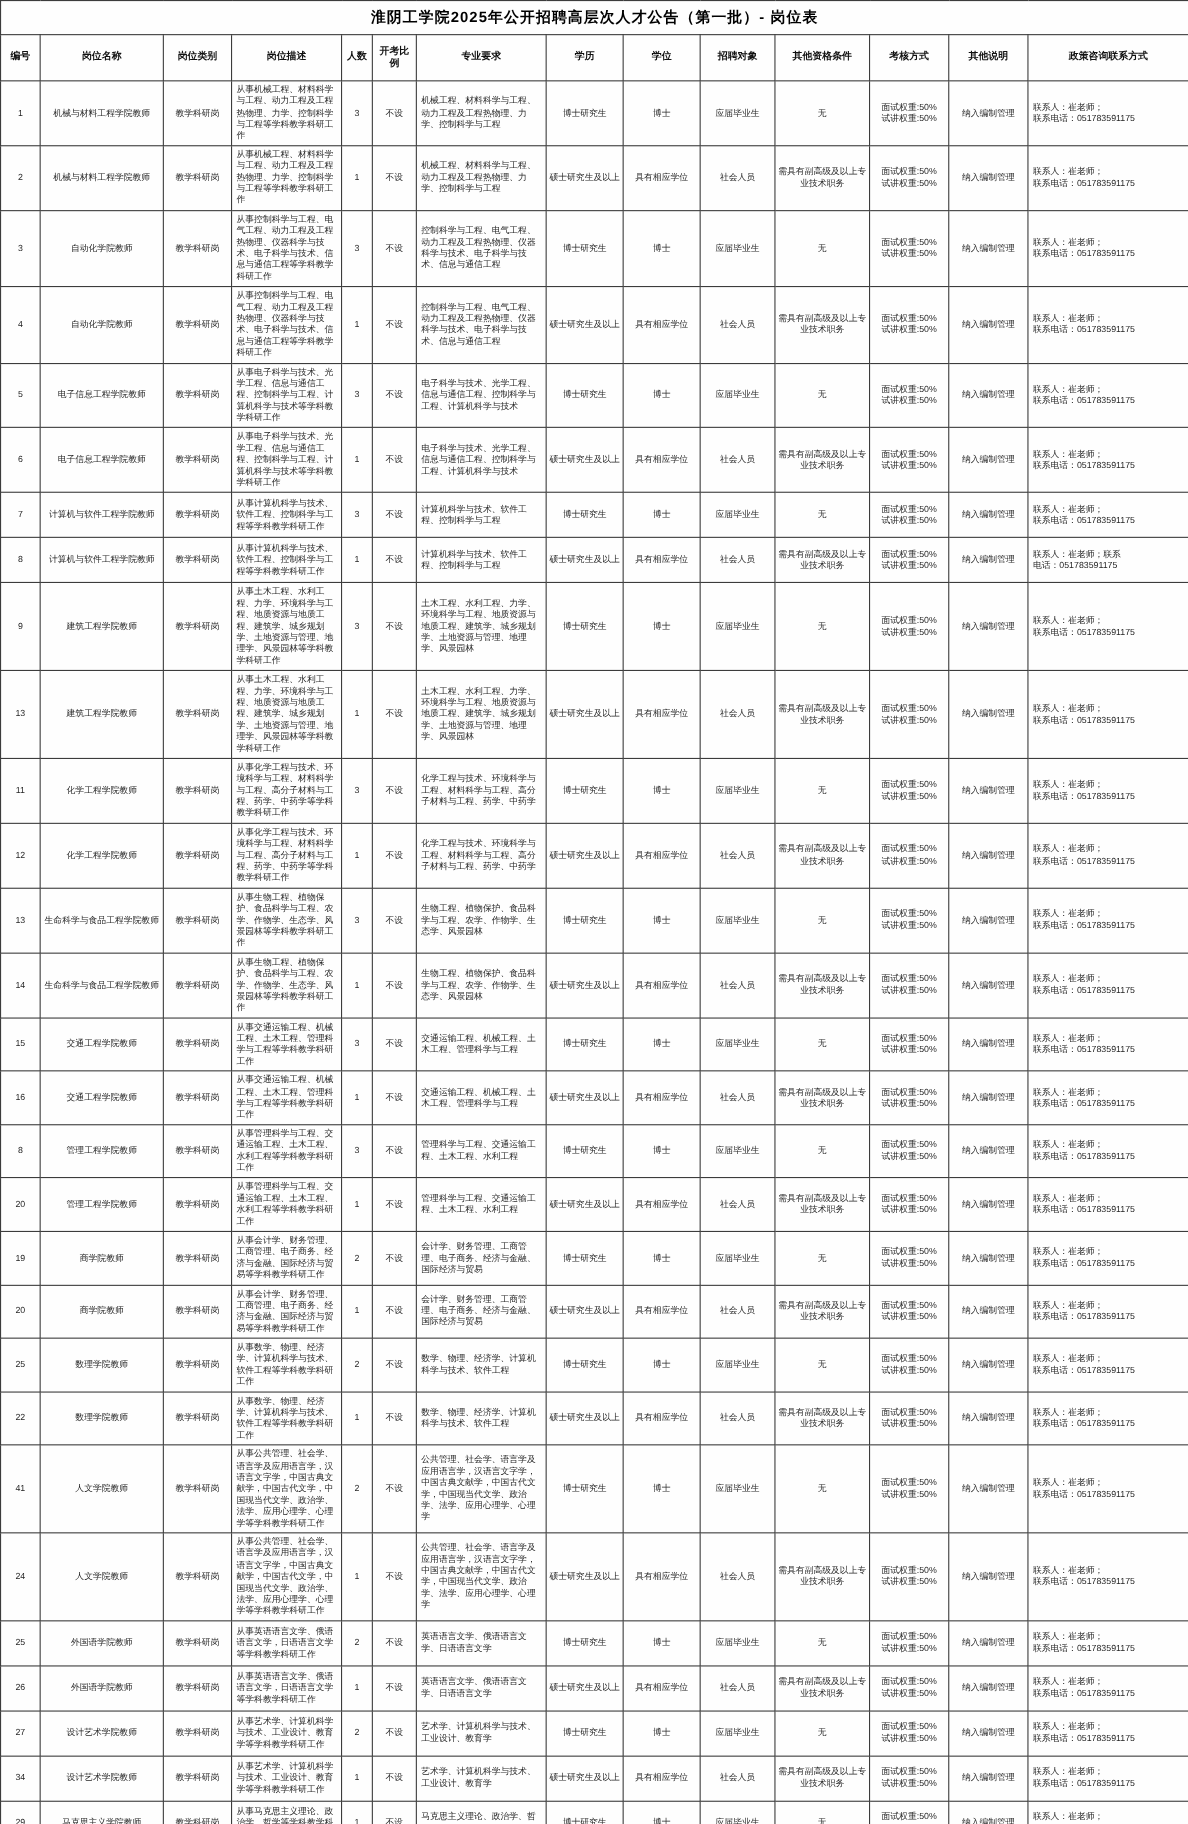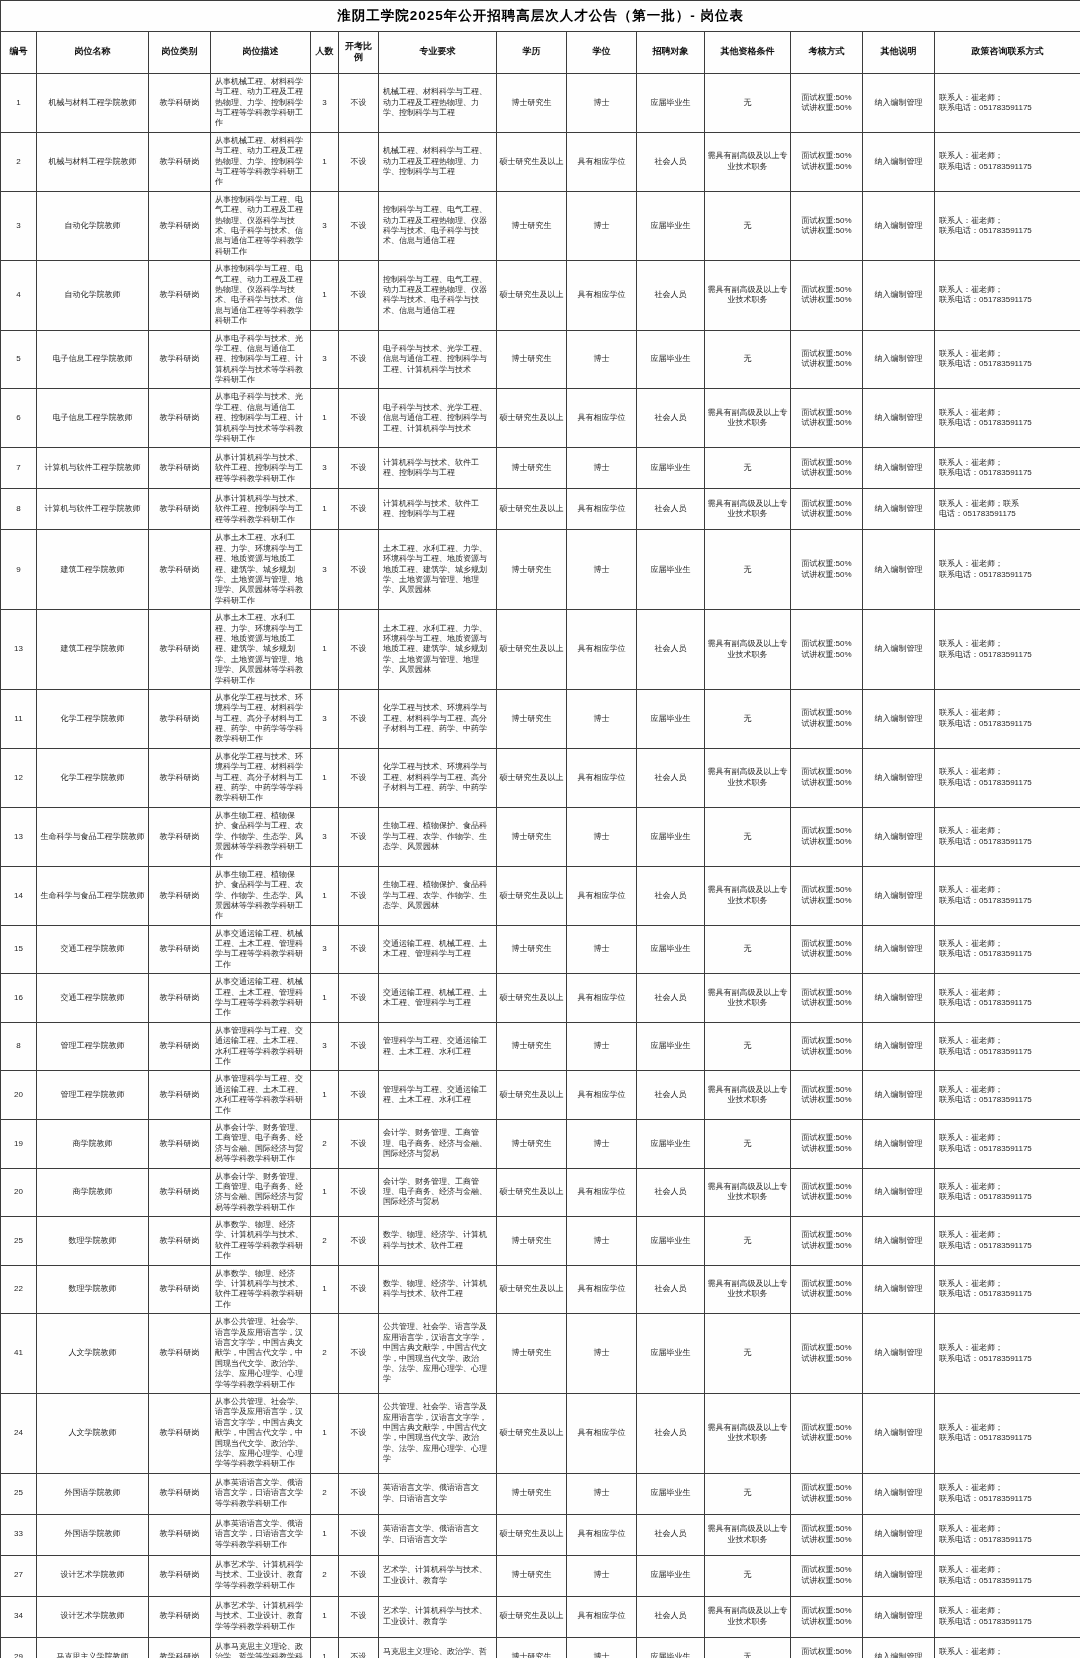--- a/index.html
+++ b/index.html
@@ -530,21 +530,21 @@
           <td class="prewrap">博士</td>
           <td class="prewrap">应届毕业生</td>
           <td class="prewrap">无</td>
           <td class="prewrap">面试权重:50%
 试讲权重:50%</td>
           <td class="prewrap">纳入编制管理</td>
           <td class="prewrap left">联系人：崔老师；
 联系电话：051783591175</td>
         </tr>
         <tr>
-          <td class="prewrap">33</td>
+          <td class="prewrap">26</td>
           <td class="prewrap">外国语学院教师</td>
           <td class="prewrap">教学科研岗</td>
           <td class="prewrap left">从事英语语言文学、俄语语言文学，日语语言文学等学科教学科研工作</td>
           <td class="prewrap">1</td>
           <td class="prewrap">不设</td>
           <td class="prewrap left">英语语言文学、俄语语言文学、日语语言文学</td>
           <td class="prewrap">硕士研究生及以上</td>
           <td class="prewrap">具有相应学位</td>
           <td class="prewrap">社会人员</td>
           <td class="prewrap">需具有副高级及以上专业技术职务</td>

